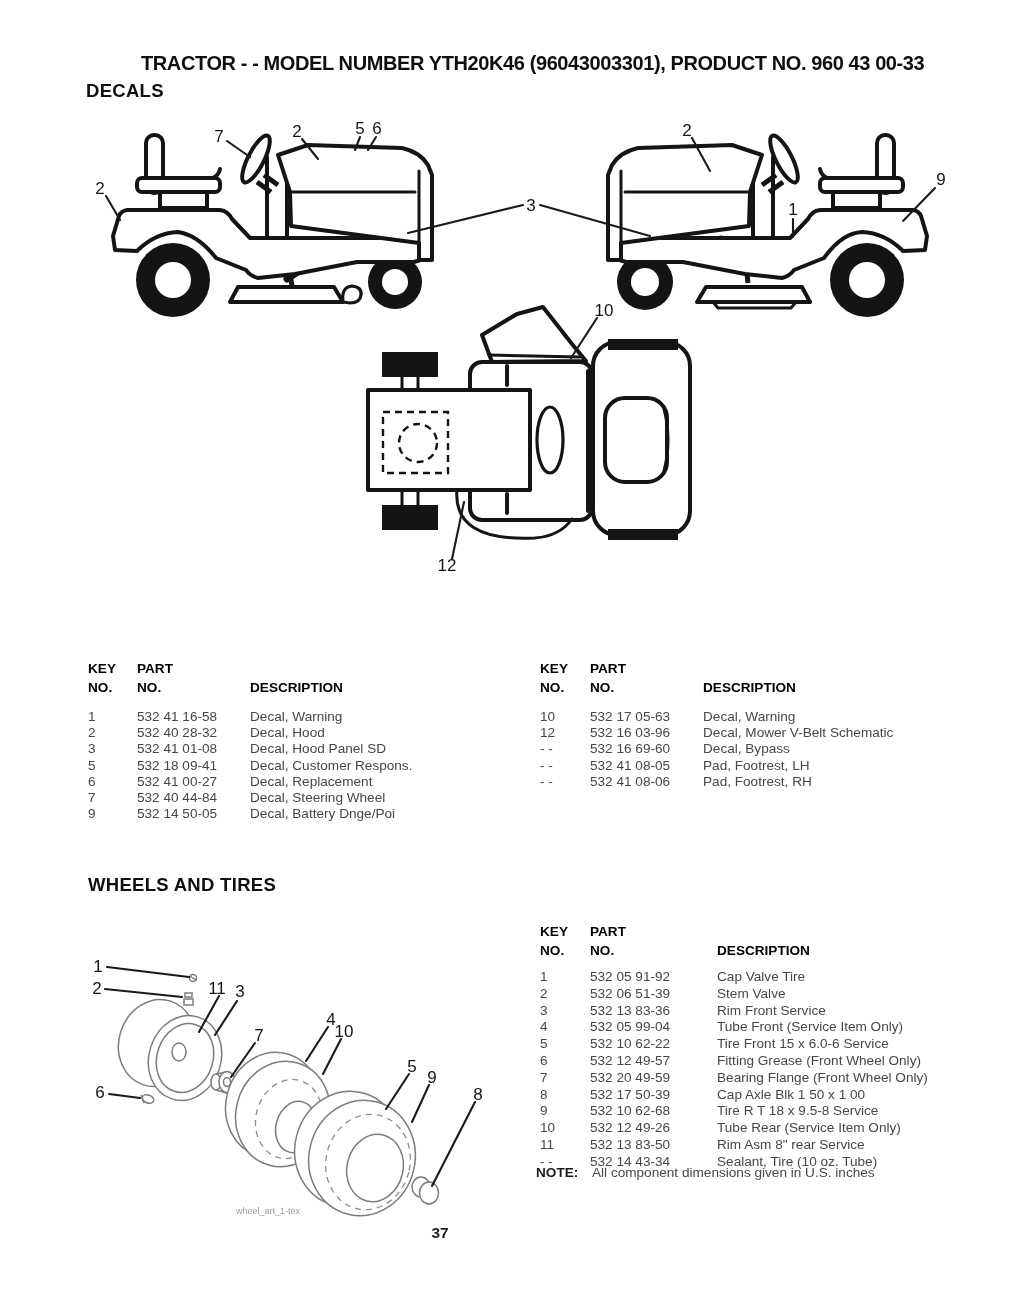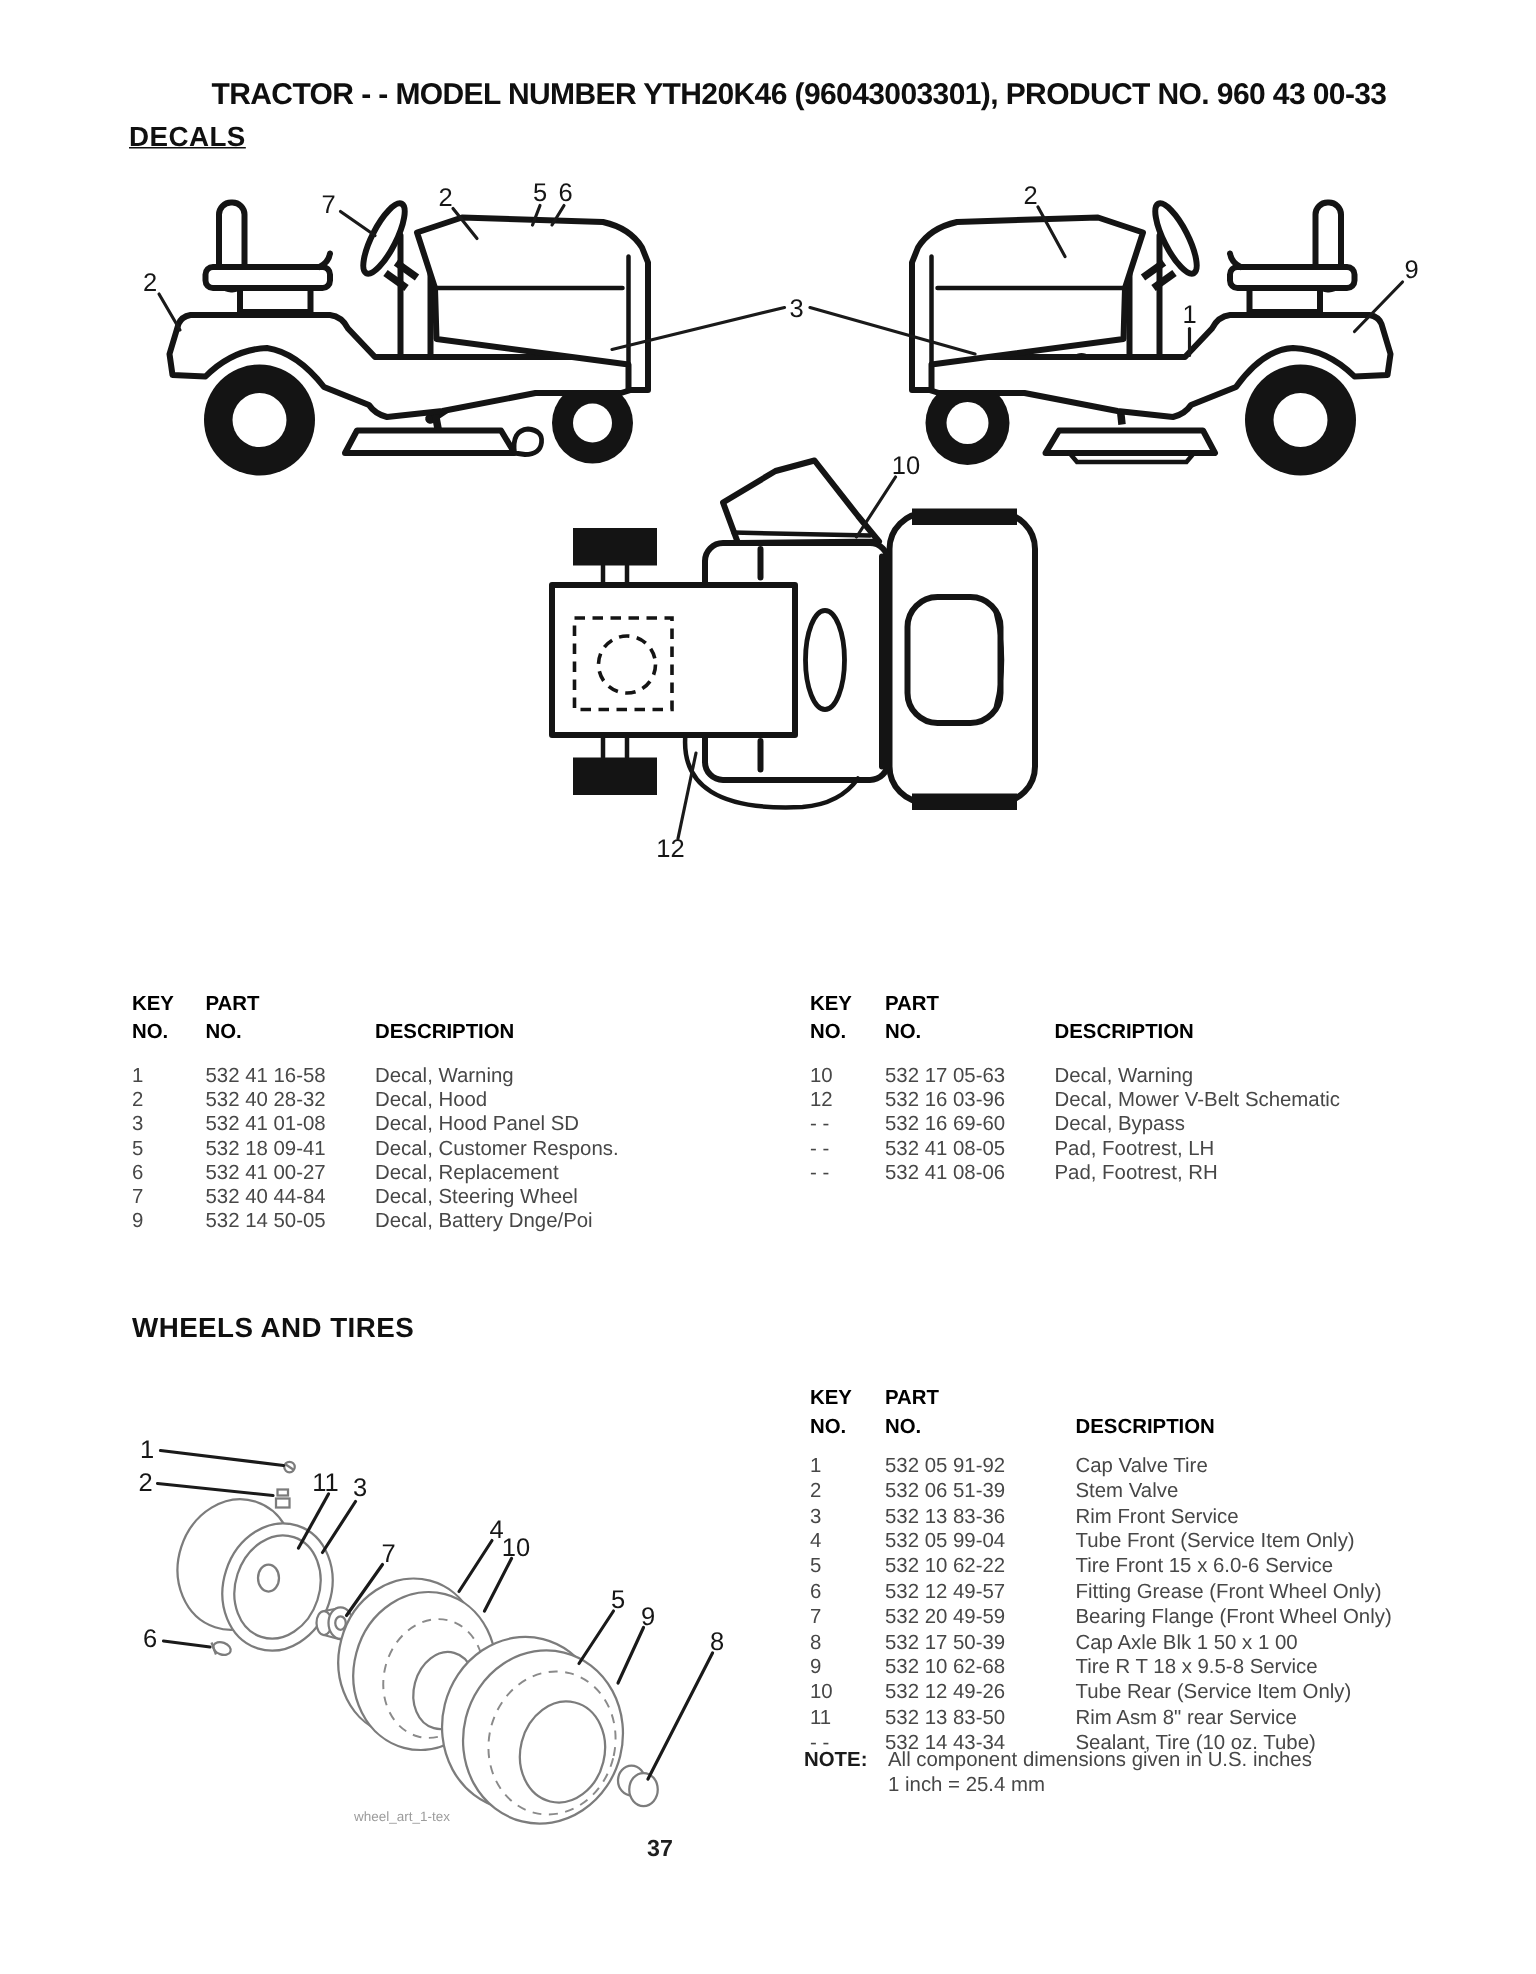--- a/index.html
+++ b/index.html
@@ -9,21 +9,21 @@
     font-family:"Liberation Sans", sans-serif; color:#3f3f3f;
   }
   .doc-title {
     position:absolute; left:97px; top:52px; font-size:20px; font-weight:bold;
     letter-spacing:-0.4px; color:#0f0f0f; white-space:nowrap;margin-left:44px;
   }
   .sec-heading {
     position:absolute; font-size:18.5px; font-weight:bold; color:#101010;
     letter-spacing:0.3px; white-space:nowrap;
   }
-  .h-decals { left:86px; top:80px;text-decoration:underline; }
+  .h-decals { left:86px; top:80px; }
   .h-wheels { left:88px; top:874px; }
 
   .pt { position:absolute; font-size:13.6px; }
   .pt-header { display:grid; grid-template-columns:var(--c1) var(--c2) 1fr;
     line-height:19px; font-weight:bold; color:#000000;margin-top:18px; }
   .pt-rows { margin-top:12px; }
   .pt-row { display:grid; grid-template-columns:var(--c1) var(--c2) 1fr;
     line-height:16.2px; color:#474747; white-space:nowrap; }
   .t-decals-left  { left:88px;  top:641px; width:440px; --c1:49px; --c2:113px; }
   .t-decals-right { left:540px; top:641px; width:460px; --c1:50px; --c2:113px; }
@@ -321,21 +321,20 @@
           <span>- -</span>
           <span>532 14 43-34</span>
           <span>Sealant, Tire (10 oz. Tube)</span>
         </div>
     </div>
   </div>
 
   <div class="note">
     <span class="lbl">NOTE:</span>
     <span>All component dimensions given in U.S. inches</span>
-    <span class="l2">1 inch = 25.4 mm</span>
   </div>
 
   <svg class="art-wheels" width="420" height="290" viewBox="0 0 420 290">
     <g>
 
       <ellipse class="art" cx="72" cy="95" rx="38" ry="44" transform="rotate(18 72 95)"></ellipse>
       <ellipse class="art" cx="100" cy="110" rx="36" ry="43" transform="rotate(18 100 110)"></ellipse>
       <ellipse class="artn" cx="100" cy="110" rx="28" ry="35" transform="rotate(18 100 110)"></ellipse>
       <ellipse class="art" cx="94" cy="104" rx="7" ry="9"></ellipse>
 

